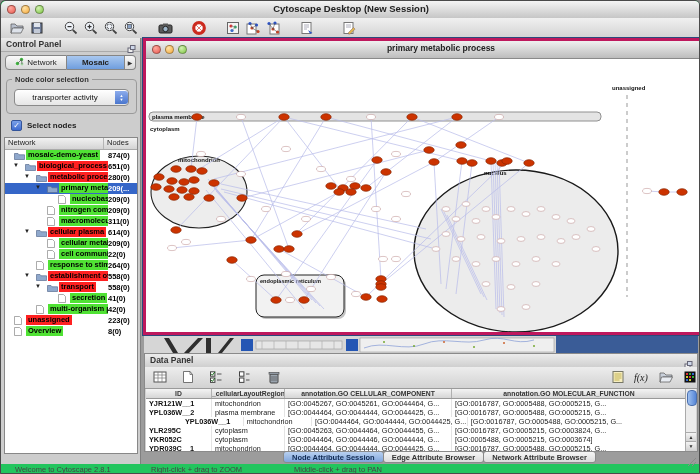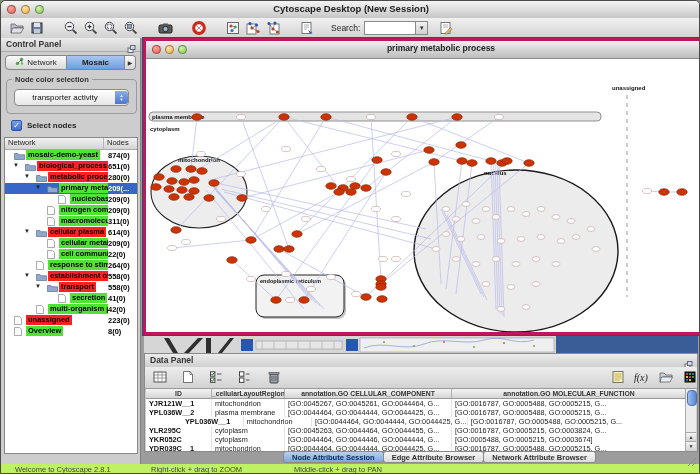--- a/index.html
+++ b/index.html
@@ -1,17 +1,17 @@
 <!DOCTYPE html>
 <html><head>
 <meta charset="utf-8">
 <style>
   html,body{margin:0;padding:0;background:#888;}
   #app{position:relative;width:700px;height:474px;font-family:"Liberation Sans",sans-serif;
-       background:#bef264;overflow:hidden;border:1px solid #4a4a4a;box-sizing:border-box;
+       background:#22c55e;overflow:hidden;border:1px solid #4a4a4a;box-sizing:border-box;
        border-radius:5px 5px 0 0;}
   .abs{position:absolute;}
   
   #titlebar{left:0;top:0;width:700px;height:17px;background:linear-gradient(#f5f5f5,#c6c6c6);
             border-bottom:1px solid #8a8a8a;border-radius:5px 5px 0 0;}
   .tl{position:absolute;top:4px;width:9px;height:9px;border-radius:50%;border:1px solid rgba(0,0,0,.35);box-sizing:border-box;}
   .tl.red{background:radial-gradient(circle at 35% 30%,#ffa99f,#e8594f);}
   .tl.yel{background:radial-gradient(circle at 35% 30%,#ffe3a8,#f5a93b);}
   .tl.grn{background:radial-gradient(circle at 35% 30%,#d2f2b2,#7fc543);}
   #titlebar .t{position:absolute;left:0;right:0;top:2px;text-align:center;font-size:9.5px;font-weight:bold;color:#222;}
@@ -202,27 +202,20 @@
         <span class="tgroup">
           <div class="tbtn">
             <svg width="16" height="16">
               <rect x="3" y="2.5" width="9" height="11" fill="#fff" stroke="#777"></rect>
               <path d="M5 5h5M5 7h5M5 9h3" stroke="#99a" stroke-width=".8"></path>
               <path d="M9 10l4.5 3-2.5.8z" fill="#2a52c8"></path>
             </svg>
           </div>
         </span>
       </span>
-    <span id="search-wrap">
-      <span id="search-label">Search:</span>
-      <span id="search-box">
-        <input id="search-input" value="" style="">
-        <span id="search-drop">▼</span>
-      </span>
-    </span>
     <span id="tb-after" style="margin-left:8px;display:flex">
         <div class="tbtn">
           <svg width="16" height="16">
             <rect x="3" y="2.5" width="9" height="11" fill="#fff" stroke="#777"></rect>
             <path d="M5 5h5M5 7h5" stroke="#99a" stroke-width=".8"></path>
             <path d="M7.5 12.5l5-5 1.6 1.6-5 5H7.5z" fill="#e0b64e" stroke="#866" stroke-width=".5"></path>
           </svg>
         </div>
       </span>
   </div>

